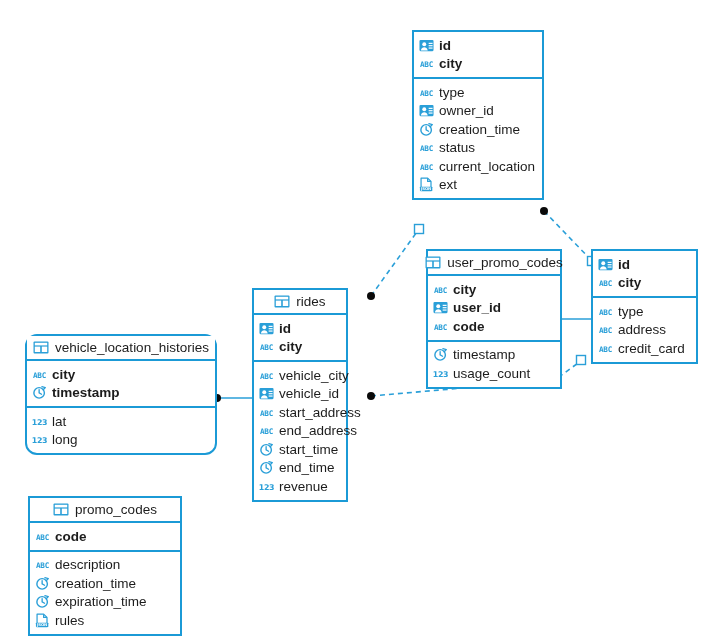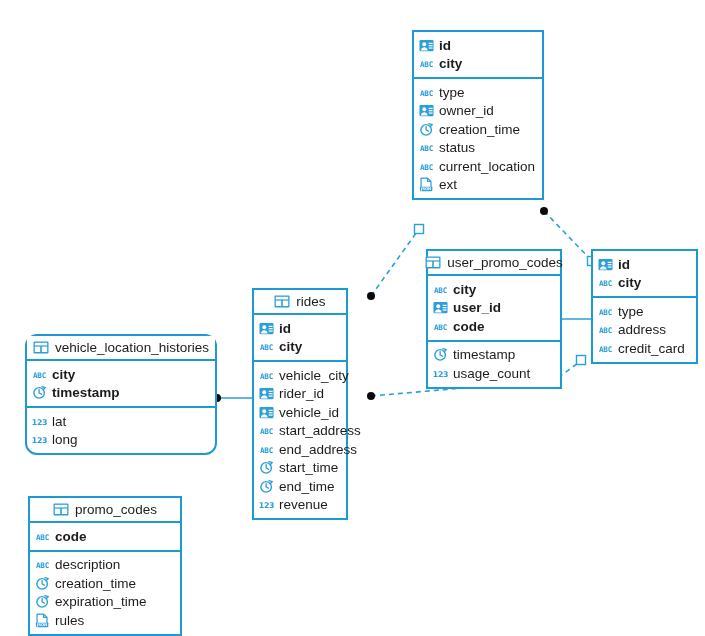--- a/index.html
+++ b/index.html
@@ -309,31 +309,20 @@
         </div>
         <div class="field">
           <svg class="ico" viewBox="0 0 16 16">
             <rect x="0.5" y="2" width="15" height="12" rx="1.2" fill="#2a9fd8"></rect>
             <circle cx="5.6" cy="6.6" r="2.1" fill="#ffffff"></circle>
             <path d="M1.9 13.2c0.5-2.3 2-3.3 3.7-3.3s3.2 1 3.7 3.3z" fill="#ffffff"></path>
             <rect x="10.3" y="5.1" width="4.2" height="1.25" fill="#ffffff"></rect>
             <rect x="10.3" y="7.6" width="4.2" height="1.25" fill="#ffffff"></rect>
             <rect x="10.3" y="10.1" width="4.2" height="1.25" fill="#ffffff"></rect>
           </svg>
-          <span class="field-name">rider_id</span>
-        </div>
-        <div class="field">
-          <svg class="ico" viewBox="0 0 16 16">
-            <rect x="0.5" y="2" width="15" height="12" rx="1.2" fill="#2a9fd8"></rect>
-            <circle cx="5.6" cy="6.6" r="2.1" fill="#ffffff"></circle>
-            <path d="M1.9 13.2c0.5-2.3 2-3.3 3.7-3.3s3.2 1 3.7 3.3z" fill="#ffffff"></path>
-            <rect x="10.3" y="5.1" width="4.2" height="1.25" fill="#ffffff"></rect>
-            <rect x="10.3" y="7.6" width="4.2" height="1.25" fill="#ffffff"></rect>
-            <rect x="10.3" y="10.1" width="4.2" height="1.25" fill="#ffffff"></rect>
-          </svg>
           <span class="field-name">vehicle_id</span>
         </div>
         <div class="field">
           <svg class="ico" viewBox="0 0 16 16">
             <text x="8" y="11.4" font-family="DejaVu Sans Mono, monospace" font-size="8.2" font-weight="bold" fill="#2a9fd8" text-anchor="middle" letter-spacing="-0.3">ABC</text>
           </svg>
           <span class="field-name">start_address</span>
         </div>
         <div class="field">
           <svg class="ico" viewBox="0 0 16 16">

